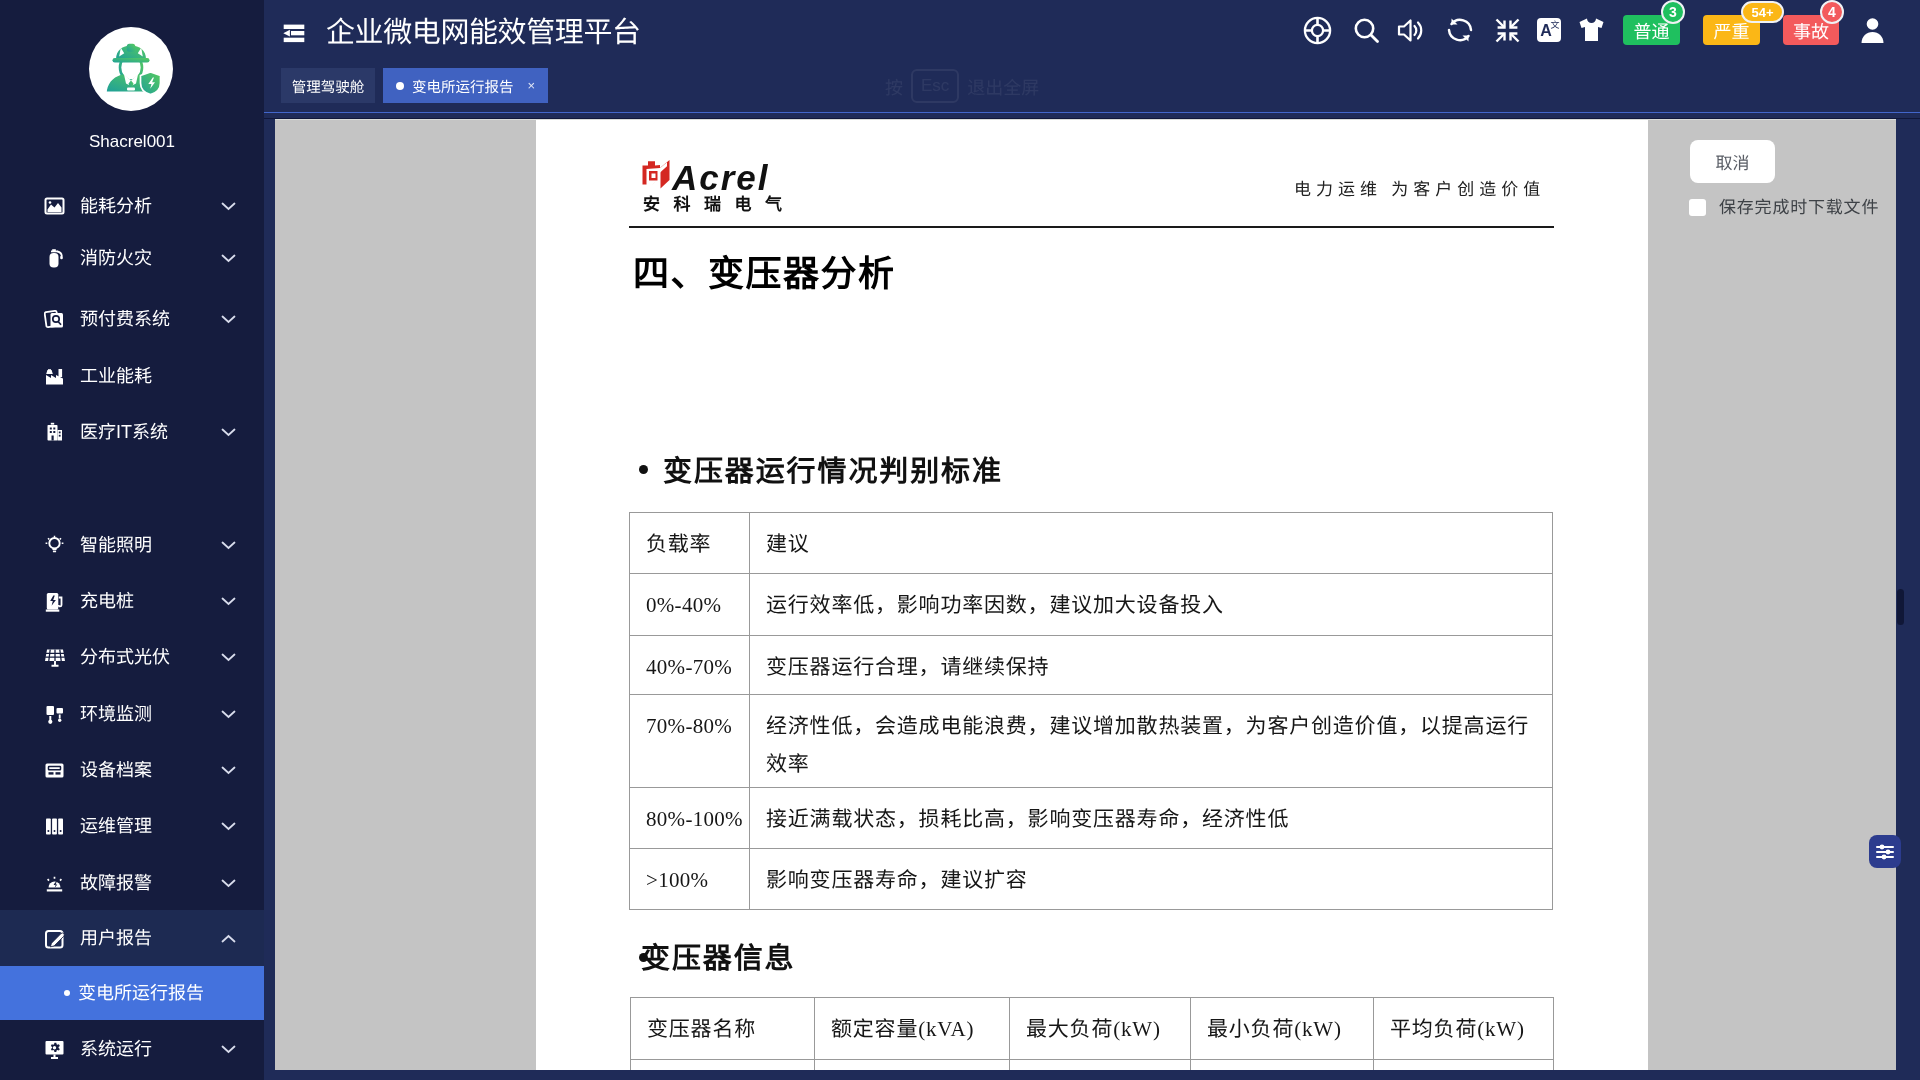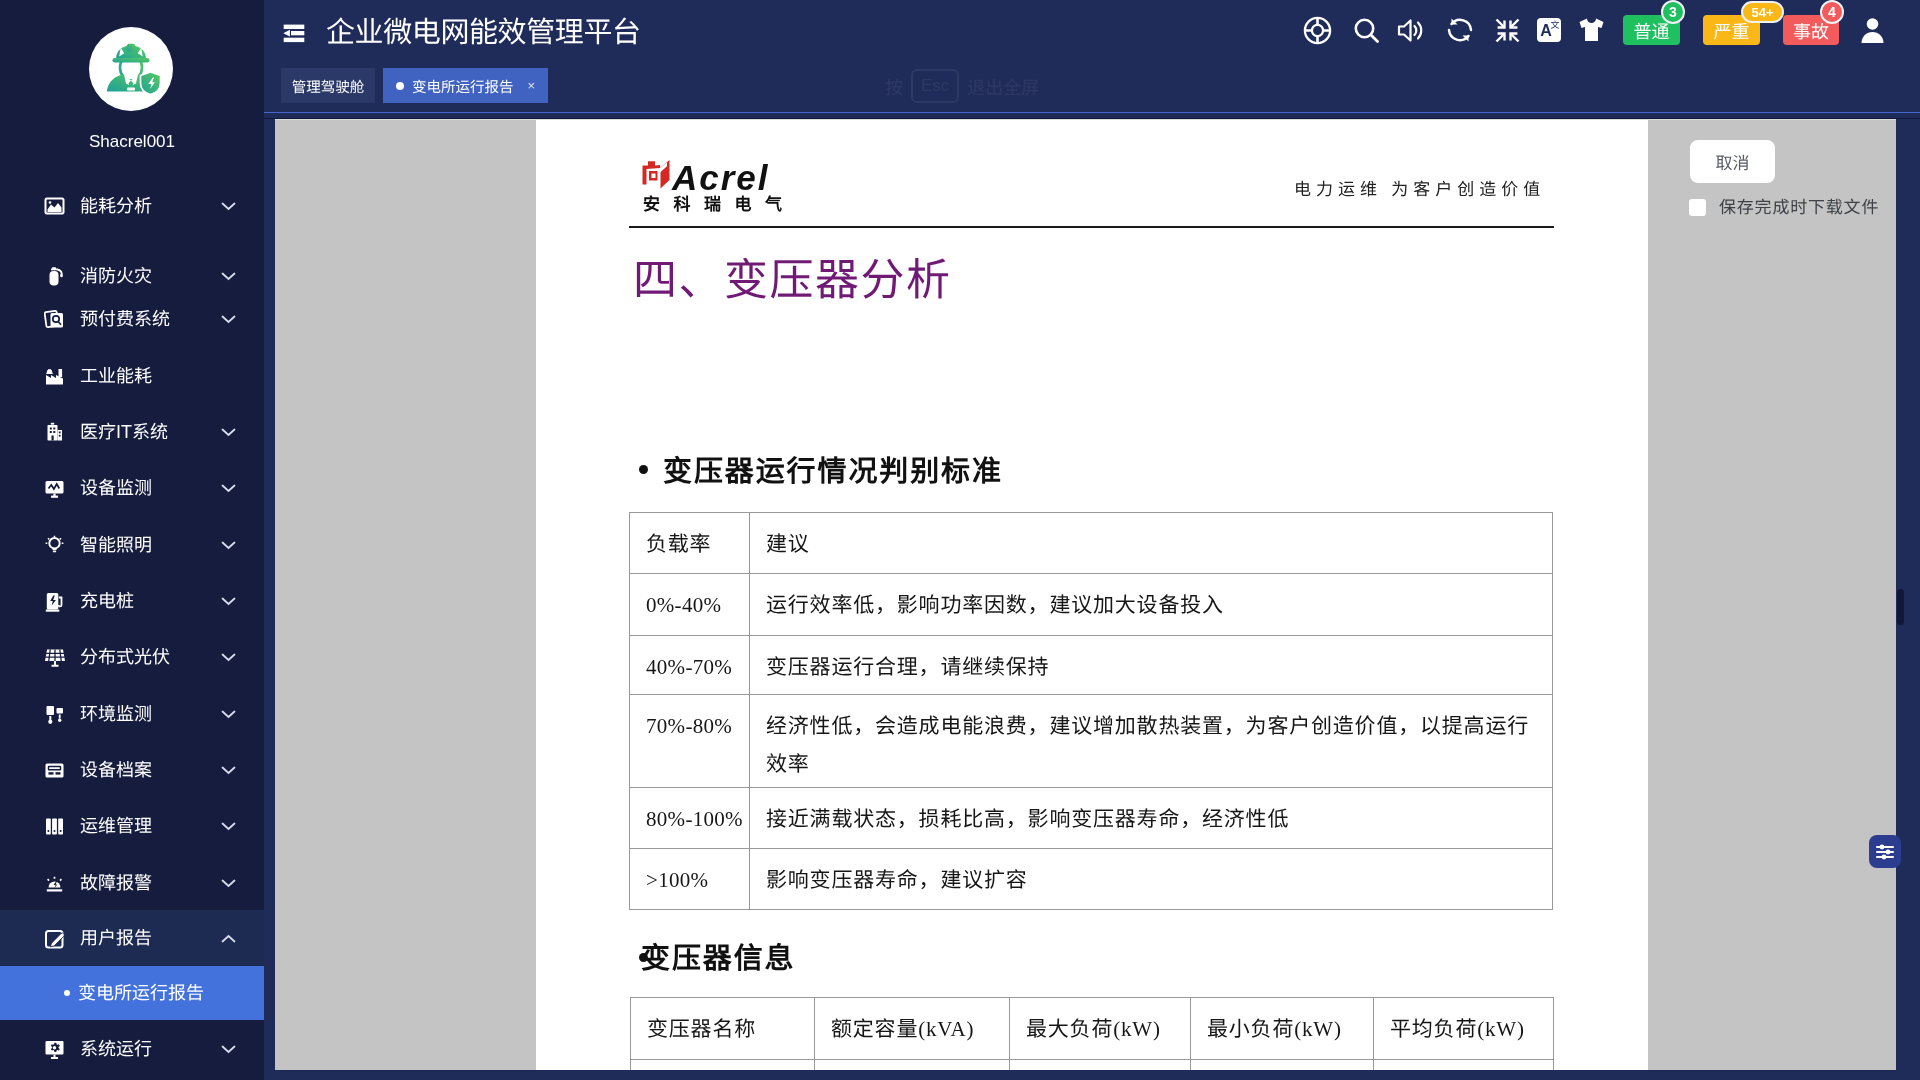--- a/index.html
+++ b/index.html
@@ -24,21 +24,21 @@
 
 .bdg{position:absolute;top:15px;height:30px;border-radius:4px;color:#fff;font-size:18px;display:flex;align-items:center;justify-content:center}
 .bub{position:absolute;color:#fff;display:flex;align-items:center;justify-content:center;border:2px solid #f0f2f5;font-weight:bold}
 
 #viewer{position:absolute;left:275px;top:119px;width:1621px;height:951px;background:#c4c4c4;overflow:hidden;border-top:1px solid #d8dbd8;font-family:"Liberation Serif",serif}
 #page{position:absolute;left:261px;top:0;width:1112px;height:951px;background:#fff}
 .doc{position:absolute;color:#1a1a1a}
 #acrel{font-family:"Liberation Sans",sans-serif;font-style:italic;font-weight:bold;font-size:35px;letter-spacing:2px;color:#111}
 #acrelcn{font-weight:bold;font-size:17px;letter-spacing:13.5px;color:#111;white-space:nowrap}
 #slogan{font-size:17px;letter-spacing:5px;color:#222;white-space:nowrap}
-#h1t{font-size:44px;font-weight:normal;letter-spacing:1.5px;color:#701a75;white-space:nowrap}
+#h1t{font-size:36px;font-weight:bold;letter-spacing:1.5px;color:#000000;white-space:nowrap}
 #para{width:926px;font-size:21.8px;line-height:38.5px;color:#151515;letter-spacing:0px;text-align:justify}
 .h2t{font-size:29px;font-weight:bold;color:#111;white-space:nowrap;letter-spacing:1.9px}
 .dot{position:absolute;width:9px;height:9px;border-radius:50%;background:#111}
 table{border-collapse:collapse;position:absolute}
 td{border:1.5px solid #999;vertical-align:top;padding-top:12px;padding-left:16px;font-size:21px;color:#161616;line-height:38px;letter-spacing:0.8px}
 td.num{font-size:21px;letter-spacing:0.3px}
 #cancel{position:absolute;left:1415px;top:20px;width:85px;height:43px;background:#fff;border-radius:8px;color:#5a5e66;font-size:17px;display:flex;align-items:center;justify-content:center}
 #chk{position:absolute;left:1414px;top:79px;width:17px;height:17px;background:#fff;border-radius:3px}
 #chklab{position:absolute;left:1444px;top:73px;font-size:17px;letter-spacing:0.8px;color:#3e4247;white-space:nowrap}
 #sbthumb{position:absolute;left:1897px;top:589px;width:7px;height:36px;border-radius:3.5px;background:#101737;z-index:6}
@@ -141,21 +141,21 @@
       <svg class="ic" width="21" height="21" viewBox="0 0 21 21">
         <rect x="1.5" y="2.5" width="18" height="15" rx="1.5" fill="none" stroke="#fff" stroke-width="2"></rect>
         <path d="M3.5 13.5 7 8.5l3.5 3L14 7l3.5 4.5v4.5h-14z" fill="#fff"></path>
         <circle cx="6" cy="6.5" r="1.3" fill="#fff"></circle>
       </svg>
       <span>能耗分析</span>
       <svg class="ch" width="15" height="9" viewBox="0 0 15 9">
         <path d="M1.5 1.5 7.5 7l6-5.5" fill="none" stroke="#d8dcec" stroke-width="1.8" stroke-linecap="round"></path>
       </svg>
     </div>
-<div class="mi" style="top:248px">
+<div class="mi" style="top:230px">
       <svg class="ic" width="21" height="21" viewBox="0 0 21 21">
         <rect x="5.5" y="5" width="9" height="14.5" rx="4" fill="#fff"></rect>
         <rect x="8.2" y="1.2" width="3.6" height="2.2" fill="#fff"></rect>
         <path d="M7 3.4h7" stroke="#fff" stroke-width="1.8"></path>
         <path d="M13.5 3.5c2.5.5 4 2 4.3 4.5" fill="none" stroke="#fff" stroke-width="1.8"></path>
         <rect x="16.2" y="7.8" width="2.6" height="3.4" rx="1.2" fill="#fff"></rect>
       </svg>
       <span>消防火灾</span>
       <svg class="ch" width="15" height="9" viewBox="0 0 15 9">
         <path d="M1.5 1.5 7.5 7l6-5.5" fill="none" stroke="#d8dcec" stroke-width="1.8" stroke-linecap="round"></path>
@@ -189,32 +189,20 @@
         <rect x="5.8" y="5.5" width="2" height="2" fill="#151c3e"></rect>
         <rect x="9.3" y="5.5" width="2" height="2" fill="#151c3e"></rect>
         <rect x="5.8" y="9" width="2" height="2" fill="#151c3e"></rect>
         <rect x="9.3" y="9" width="2" height="2" fill="#151c3e"></rect>
         <rect x="14.8" y="9.5" width="1.8" height="1.8" fill="#151c3e"></rect>
         <rect x="14.8" y="12.8" width="1.8" height="1.8" fill="#151c3e"></rect>
         <rect x="7.5" y="13.5" width="2.2" height="5" fill="#151c3e"></rect>
         <rect x="6.8" y="0.8" width="3.4" height="1.8" fill="#fff"></rect>
       </svg>
       <span>医疗IT系统</span>
-      <svg class="ch" width="15" height="9" viewBox="0 0 15 9">
-        <path d="M1.5 1.5 7.5 7l6-5.5" fill="none" stroke="#d8dcec" stroke-width="1.8" stroke-linecap="round"></path>
-      </svg>
-    </div>
-<div class="mi" style="top:460px">
-      <svg class="ic" width="21" height="21" viewBox="0 0 21 21">
-        <rect x="1.5" y="3" width="18" height="12.5" rx="1.5" fill="#fff"></rect>
-        <path d="M4.5 10.5l2.8-3.5 2.6 4 2.8-5 2.6 4.5" fill="none" stroke="#151c3e" stroke-width="1.7"></path>
-        <path d="M7 18.7h7" stroke="#fff" stroke-width="2.2"></path>
-        <path d="M10.5 15.5v3" stroke="#fff" stroke-width="2.2"></path>
-      </svg>
-      <span>设备监测</span>
       <svg class="ch" width="15" height="9" viewBox="0 0 15 9">
         <path d="M1.5 1.5 7.5 7l6-5.5" fill="none" stroke="#d8dcec" stroke-width="1.8" stroke-linecap="round"></path>
       </svg>
     </div>
 <div class="mi" style="top:516.5px">
       <svg class="ic" width="21" height="21" viewBox="0 0 21 21">
         <circle cx="10.5" cy="8.2" r="5.2" fill="none" stroke="#fff" stroke-width="1.9"></circle>
         <path d="M8.4 12.8h4.2v2.2H8.4z" fill="#fff"></path>
         <path d="M8.9 16.4h3.2" stroke="#fff" stroke-width="1.7"></path>
         <path d="M10.5 0.7v1.7M4 3.2l1.2 1.2M17 3.2 15.8 4.4M1.6 8.2h1.7M17.7 8.2h1.7" stroke="#fff" stroke-width="1.5"></path>

